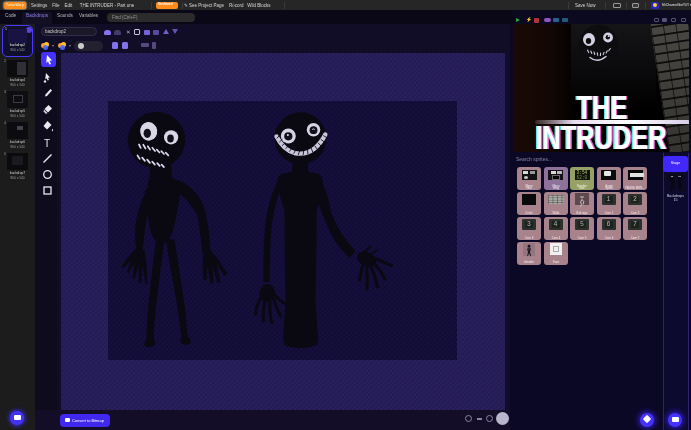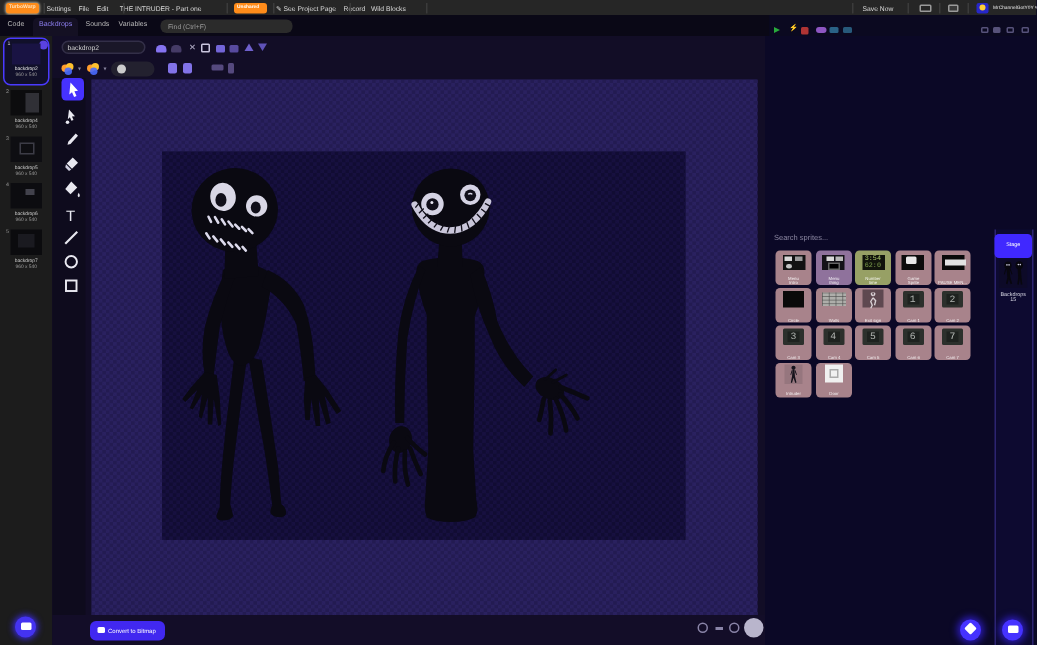--- a/index.html
+++ b/index.html
@@ -253,20 +253,48 @@
   <div class="abs" style="left:60px;top:413.5px;width:50px;height:13px;background:#4128f0;border-radius:4px;"></div>
   <div class="abs" style="left:65px;top:417.5px;width:5px;height:4.5px;background:#fff;border-radius:1px;"></div>
   <div class="abs" style="left:72px;top:417.5px;font-size:4.2px;line-height:5px;color:#fff;transform:scale(0.95);transform-origin:0 0;white-space:nowrap;">Convert to Bitmap</div>
   <div class="abs" style="left:465px;top:415px;width:7px;height:7px;border:1.1px solid #8a84a8;border-radius:50%;"></div>
   <div class="abs" style="left:477px;top:417.5px;width:5px;height:2px;background:#8a84a8;"></div>
   <div class="abs" style="left:486px;top:415px;width:7px;height:7px;border:1.1px solid #8a84a8;border-radius:50%;"></div>
   <div class="abs" style="left:496px;top:412px;width:13px;height:13px;background:#b9b5cc;border-radius:50%;"></div>
 
   <div class="abs" style="left:510px;top:24px;width:181px;height:406px;background:#0b0826;"></div>
 
+  <div class="abs" style="left:513px;top:24px;width:175.5px;height:128px;background:#000;overflow:hidden;">
+
+    <div class="abs" style="left:0;top:0;width:66px;height:128px;background:linear-gradient(90deg,#1a0a06 0%,#130703 55%,#000 100%);"></div>
+
+    <div class="abs" style="left:58px;top:0;width:85px;height:85px;background:linear-gradient(180deg,#151518 0%,#0a0a0c 55%,#000 100%);"></div>
+
+    <div class="abs" style="left:136.5px;top:-16px;width:50px;height:165px;transform:rotate(-8.6deg);transform-origin:0 16px;
+        background-color:#44423e;
+        background-image:linear-gradient(180deg,rgba(10,10,10,.95) 1.6px,transparent 1.6px),linear-gradient(90deg,rgba(12,12,12,.8) 1.4px,transparent 1.4px),linear-gradient(180deg,rgba(90,88,82,.35) 0%,rgba(0,0,0,.25) 100%);
+        background-size:12.5px 9.2px,12.5px 9.2px,100% 100%;"></div>
+
+    <svg class="abs" style="left:0;top:0;filter:blur(0.3px);" width="175.5" height="128" viewBox="513 24 175.5 128">
+      <ellipse cx="598.5" cy="46" rx="19.5" ry="21.5" fill="#0d0d10"></ellipse>
+      <ellipse cx="589" cy="39.5" rx="6" ry="6.4" fill="#d4d2e2"></ellipse>
+      <ellipse cx="588.5" cy="41" rx="2.7" ry="3" fill="#0d0d10"></ellipse>
+      <circle cx="608" cy="37.5" r="4.9" fill="#d4d2e2"></circle>
+      <circle cx="607.8" cy="37.2" r="2.2" fill="#0d0d10"></circle>
+      <circle cx="608.6" cy="36.2" r="0.9" fill="#e8e6f2"></circle>
+      <path d="M587.5 50 l1.2 2.6 M590.8 51 l1 2.5 M594 52 l0.8 2.5 M597.3 52.8 l0.4 2.5 M600.6 53 l-0.2 2.5 M604 52.3 l-0.8 2.4 M607.3 50.8 l-1.2 2.3 M610.3 48.6 l-1.6 2.2" stroke="#cfccdf" stroke-width="1.1" fill="none" stroke-linecap="round"></path>
+      <path d="M590 57.5 Q597.5 63.5 606 56.5" fill="none" stroke="#cfccdf" stroke-width="1.5" stroke-linecap="round"></path>
+    </svg>
+
+    <div class="abs" style="left:14px;top:67.5px;width:150px;text-align:center;font-weight:bold;font-size:30px;line-height:30px;color:#fff;transform:scale(0.85,1.08);transform-origin:50% 6px;text-shadow:-1.4px 0 #59e8e2,1.5px 0.5px #e859c8;">THE</div>
+
+    <div class="abs" style="left:22px;top:96px;width:155px;height:4px;background:linear-gradient(90deg,rgba(232,220,238,0.15) 0%,#e8dcee 25%,#fff 60%,#d8cde8 100%);border-radius:2px;"></div>
+
+    <div class="abs" style="left:8px;top:98px;width:160px;text-align:center;font-weight:bold;font-size:30px;line-height:30px;color:#fff;transform:scale(0.845,1.1);transform-origin:50% 6.5px;text-shadow:-1.6px 0 #59e8e2,1.7px 0.5px #e859c8;">INTRUDER</div>
+  </div>
 
   <div class="abs" style="left:516px;top:156px;font-size:5px;line-height:6px;color:#8a86a0;">Search sprites...</div>
 
   <div id="grid">
       <div class="abs" style="left:517px;top:167px;width:24px;height:23px;background:#a8838b;border-radius:3px;">
         <div style="position:absolute;left:4.5px;top:2.5px;width:15px;height:10.5px;background:#121212;">
           <div style="position:absolute;left:1.5px;top:1px;width:5px;height:3.5px;background:#d8d8d8;"></div>
           <div style="position:absolute;left:8.5px;top:1.5px;width:5px;height:2.5px;background:#9a9a9a;"></div>
           <div style="position:absolute;left:2px;top:6px;width:4px;height:3.5px;background:#c4c4c4;border-radius:50%;"></div>
         </div>

